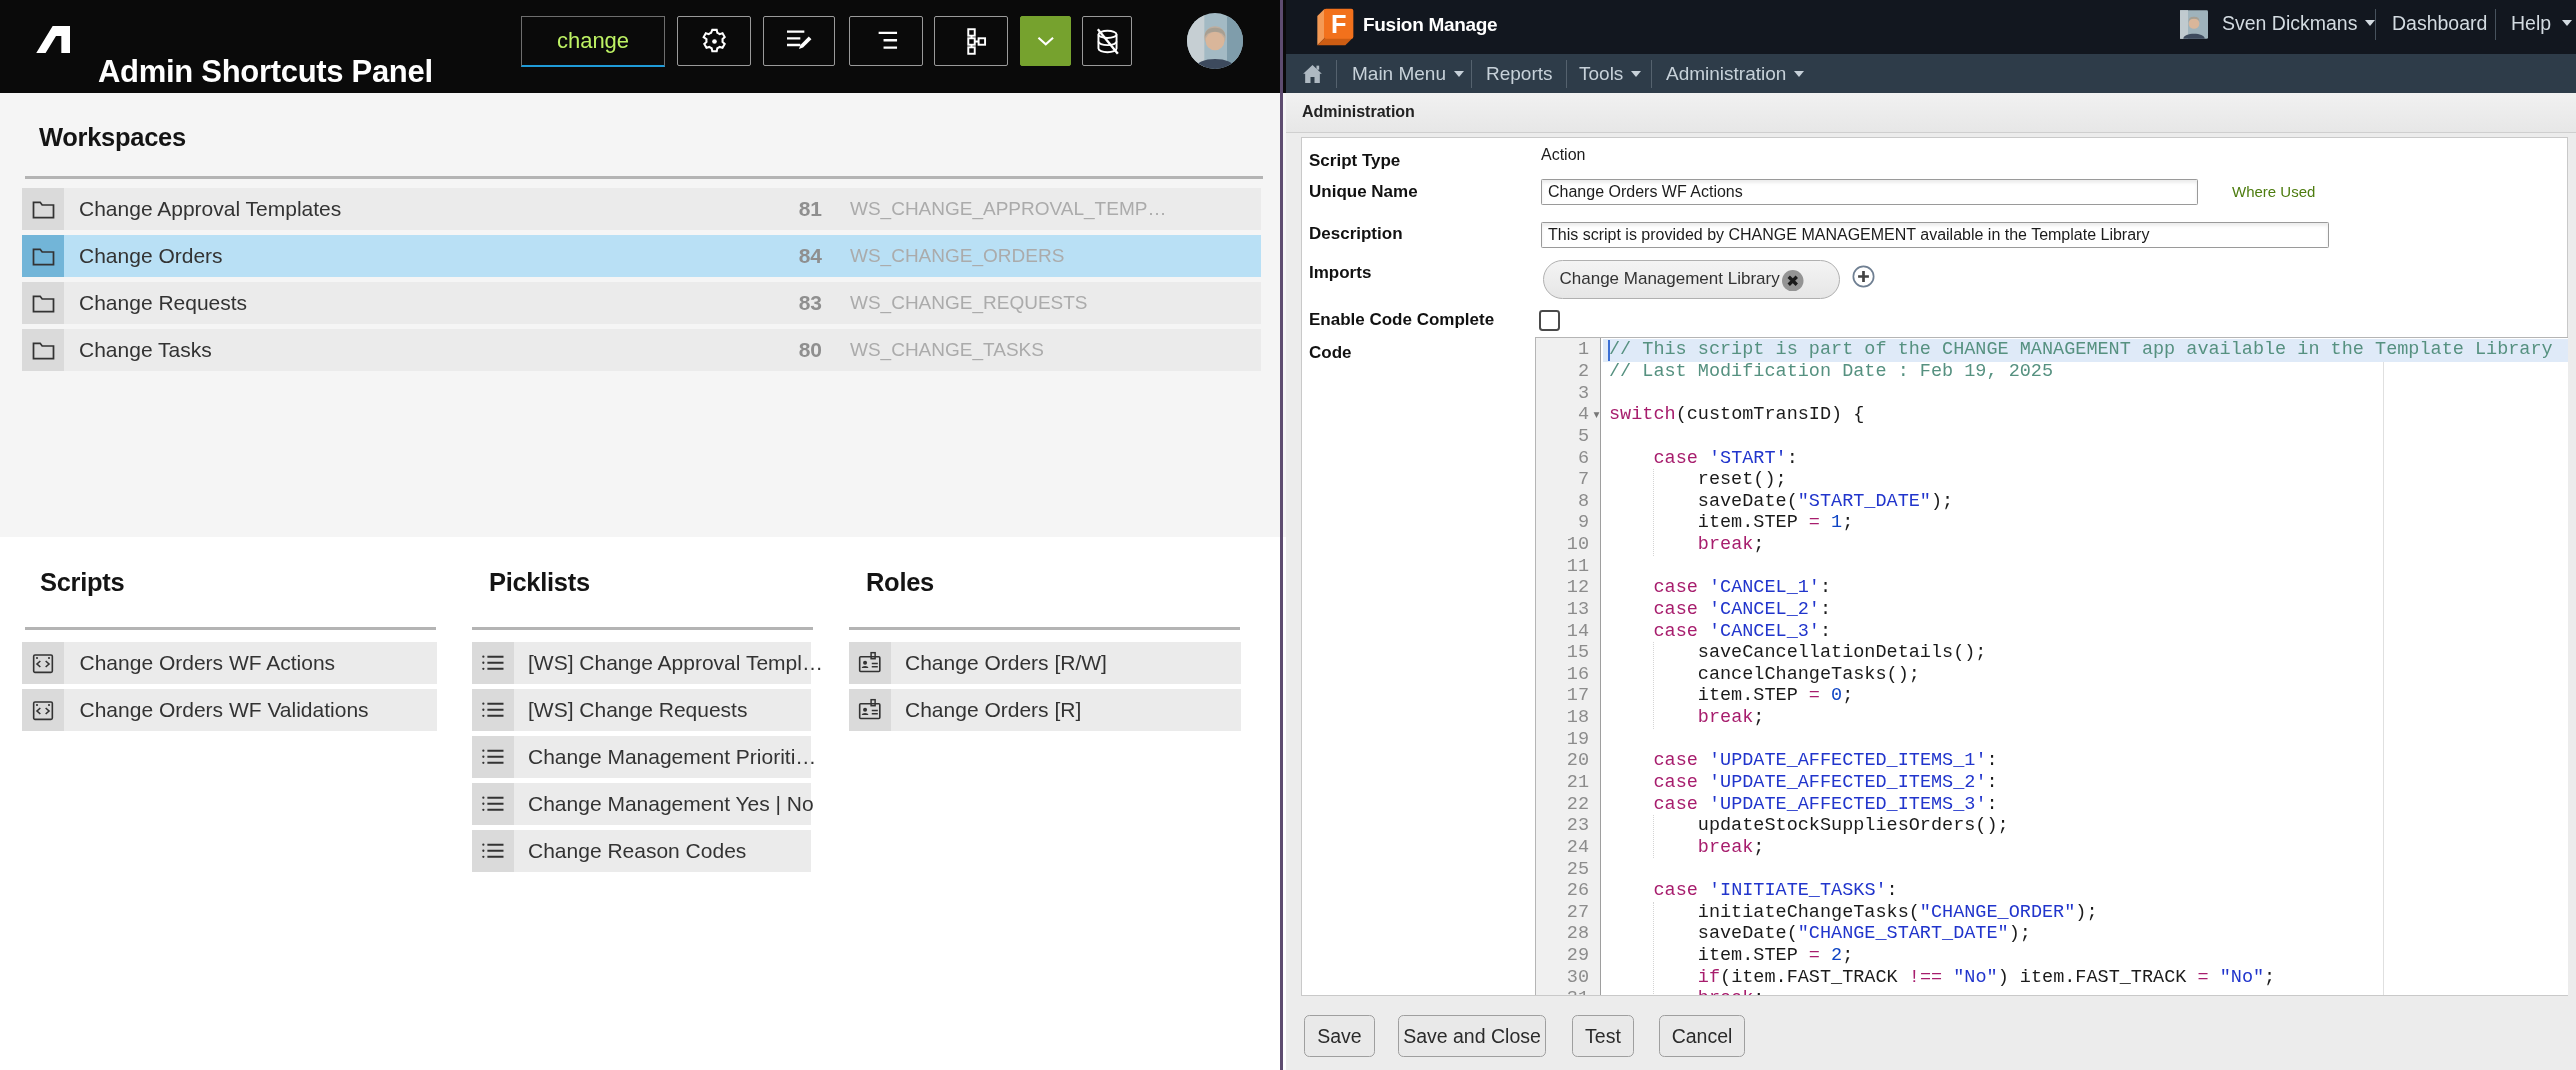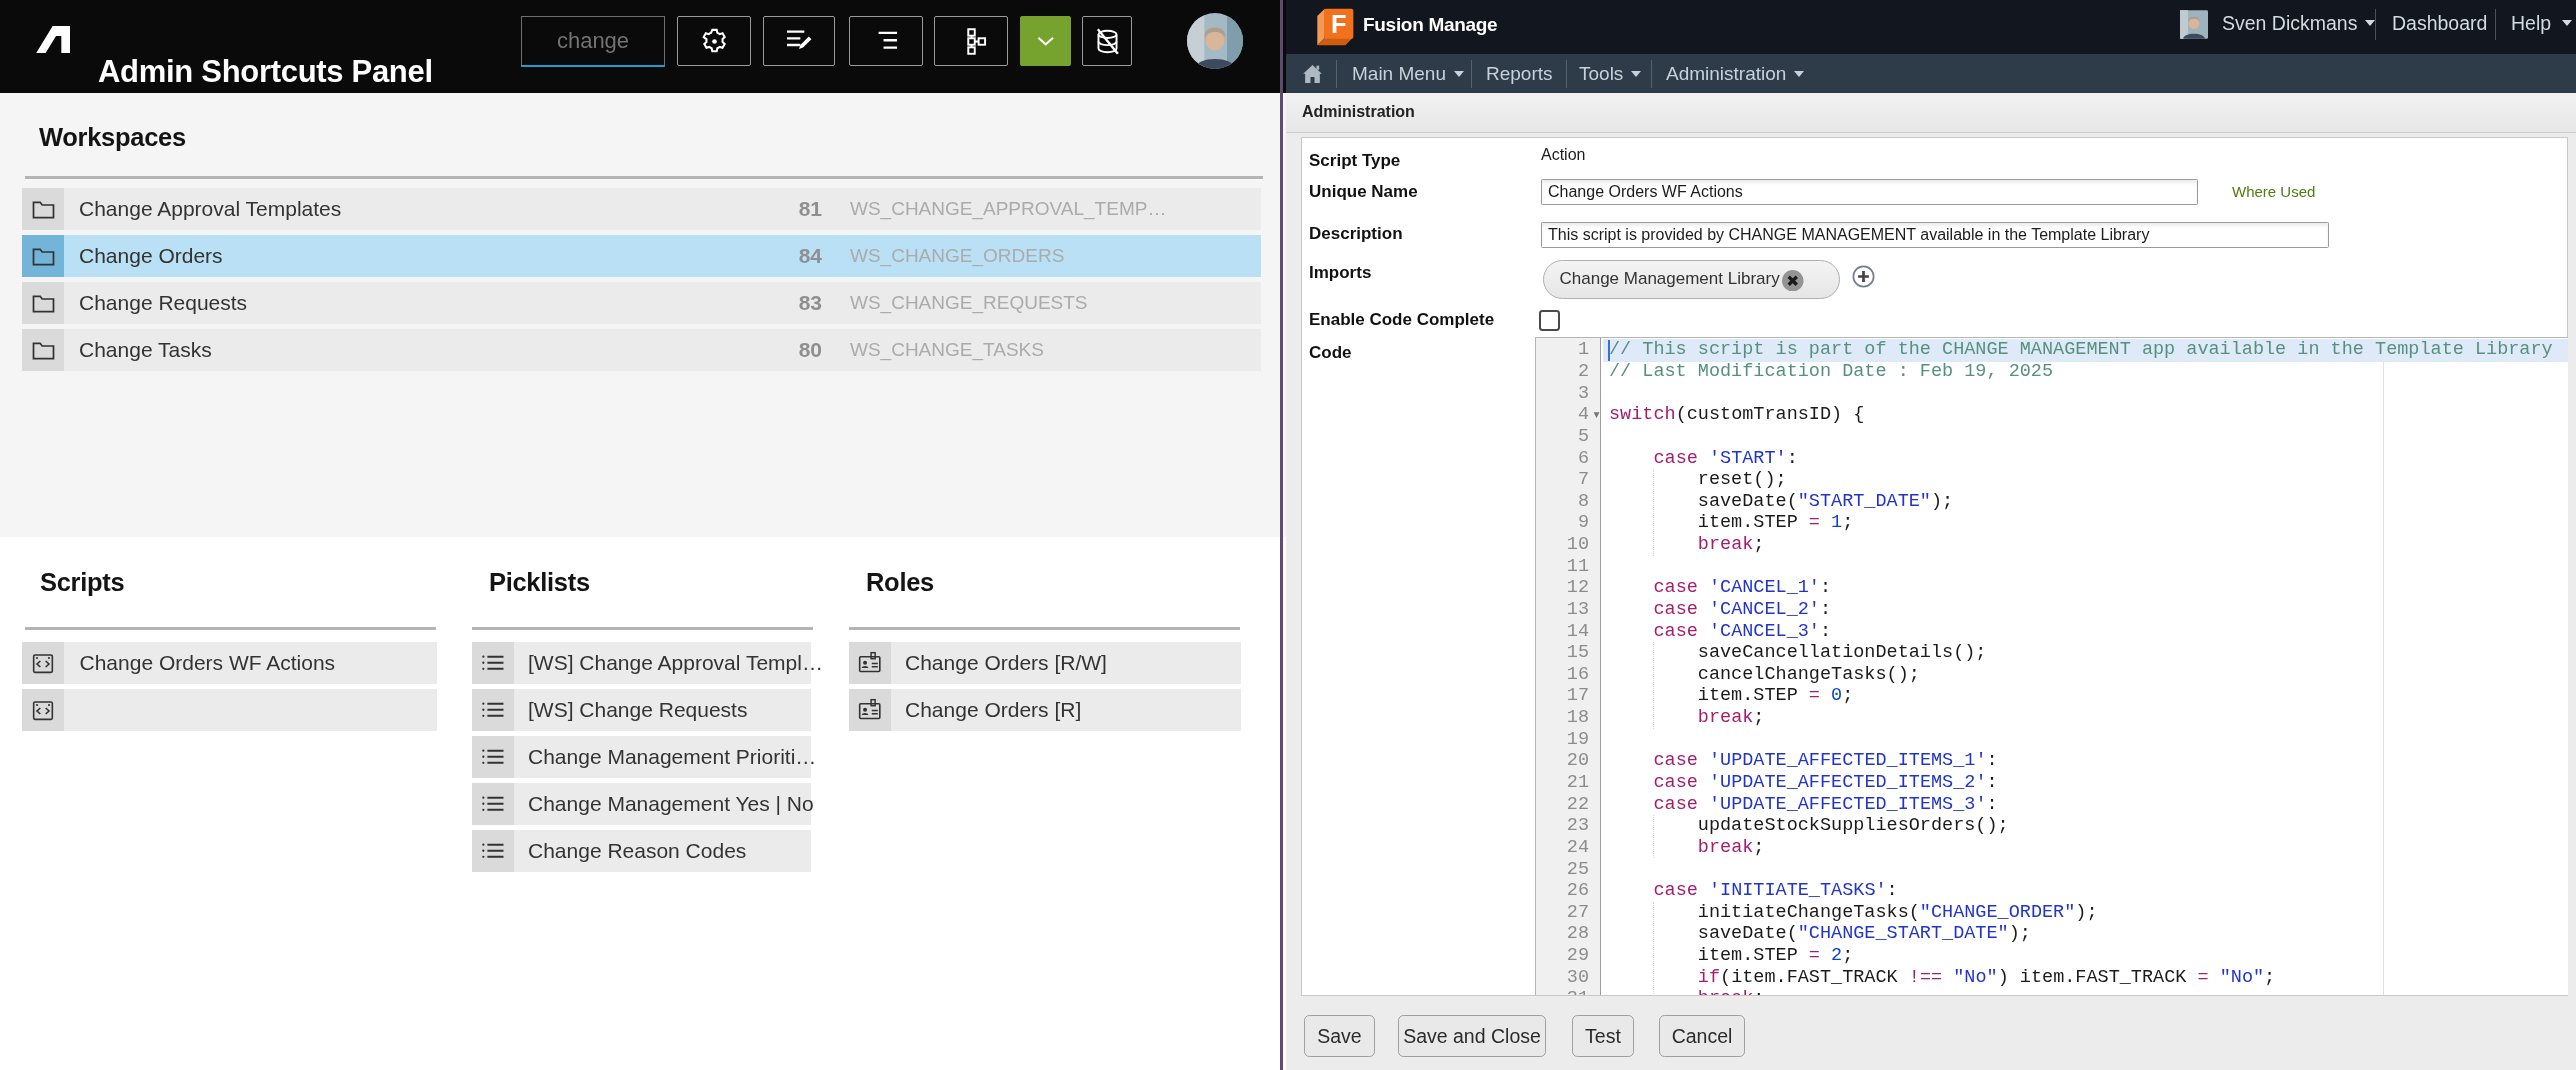--- a/index.html
+++ b/index.html
@@ -1,21 +1,21 @@
 <!DOCTYPE html>
 <html style="font-size:10.8px"><head><meta charset="utf-8"><title>page</title><style>
 * { margin:0; padding:0; box-sizing:border-box; }
 html,body { width:2576px; height:1071px; background:#fff; overflow:hidden;
   font-family:"Liberation Sans", sans-serif; }
 #root { position:relative; width:2576px; height:1071px; }
 .abs { position:absolute; }
 
 #lhead { position:absolute; left:0; top:0; width:1286px; height:93px; background:#0a0a0a; }
 #ltitle { position:absolute; left:98px; top:24px; color:#fff; font-size:31px; font-weight:bold; letter-spacing:-0.3px;margin-top:30px; }
-#search { position:absolute; left:521px; top:16px; width:144px; height:51px; border:1.3px solid #6e6e6e; border-bottom:2.7px solid #1f9bd8; color:#737373; font-size:22px; text-align:center; line-height:48px; }
+#search { position:absolute; left:521px; top:16px; width:144px; height:51px; border:1.3px solid #6e6e6e; border-bottom:2.7px solid #1f9bd8; color:#bef264; font-size:22px; text-align:center; line-height:48px; }
 .hbtn { position:absolute; top:16px; height:50px; border:1.3px solid #9a9a9a; border-radius:2px; display:flex; align-items:center; justify-content:center; }
 #wsarea { position:absolute; left:0; top:93px; width:1286px; height:444px; background:#f5f5f5; }
 #lwhite { position:absolute; left:0; top:538px; width:1286px; height:533px; background:#ffffff; }
 .h2 { position:absolute; font-size:25.5px; font-weight:bold; color:#141414; letter-spacing:-0.3px; }
 .rule { position:absolute; height:2.7px; background:#b4b4b4; }
 .row { position:absolute; height:42px; background:#ebebeb; }
 .row.sel { background:#b9e0f5; }
 .icell { position:absolute; left:0; top:0; width:42px; height:42px; background:#dadada; display:flex; align-items:center; justify-content:center; }
 .row.sel .icell { background:#72b5d8; }
 .rname { position:absolute; top:0; line-height:42px; font-size:21px; color:#333; white-space:nowrap; }
@@ -170,20 +170,21 @@
     </div>
     <div class="row" style="top:689px;left:21.5px;width:415px">
       <div class="icell">
         <svg width="24" height="24" viewBox="0 0 36 36">
           <rect x="4" y="6" width="28" height="26" rx="2" fill="none" stroke="#333" stroke-width="2.4"></rect>
           <circle cx="9" cy="10.5" r="1.6" fill="#333"></circle>
           <circle cx="27" cy="10.5" r="1.6" fill="#333"></circle>
           <path d="M14 15 l-5 4.5 5 4.5 M22 15 l5 4.5 -5 4.5" fill="none" stroke="#333" stroke-width="2.4"></path>
         </svg>
       </div>
+      <div class="rname" style="left:58px">Change Orders WF Validations</div>
     </div>
   <div class="row" style="top:642px;left:472px;width:339px">
       <div class="icell">
         <svg width="25.5" height="21.5" viewBox="0 0 38 32">
           <circle cx="5" cy="7" r="1.7" fill="#333"></circle>
           <circle cx="5" cy="16" r="1.7" fill="#333"></circle>
           <circle cx="5" cy="25" r="1.7" fill="#333"></circle>
           <path d="M11 7 h24 M11 16 h24 M11 25 h24" stroke="#333" stroke-width="2.8"></path>
         </svg>
       </div>

